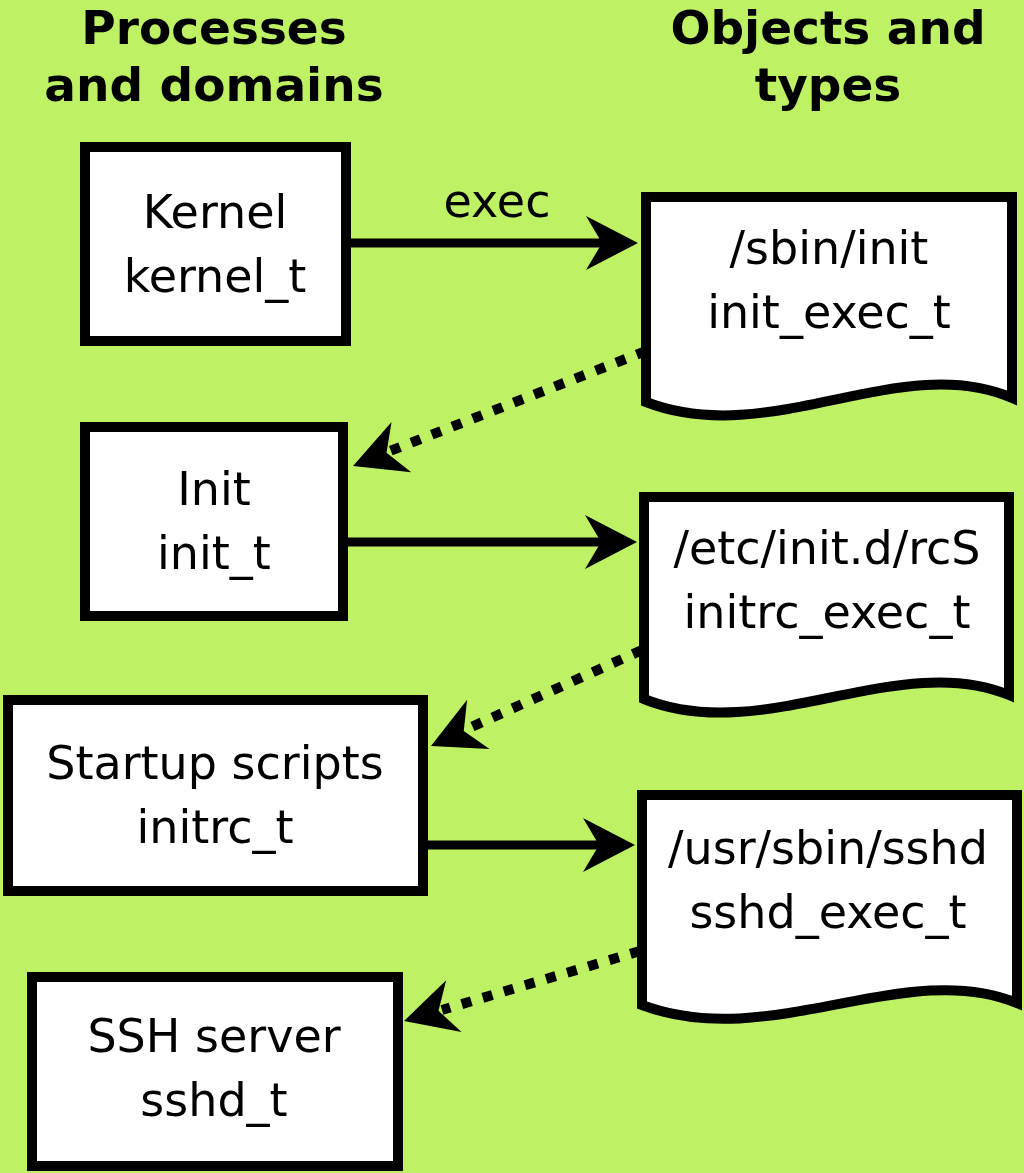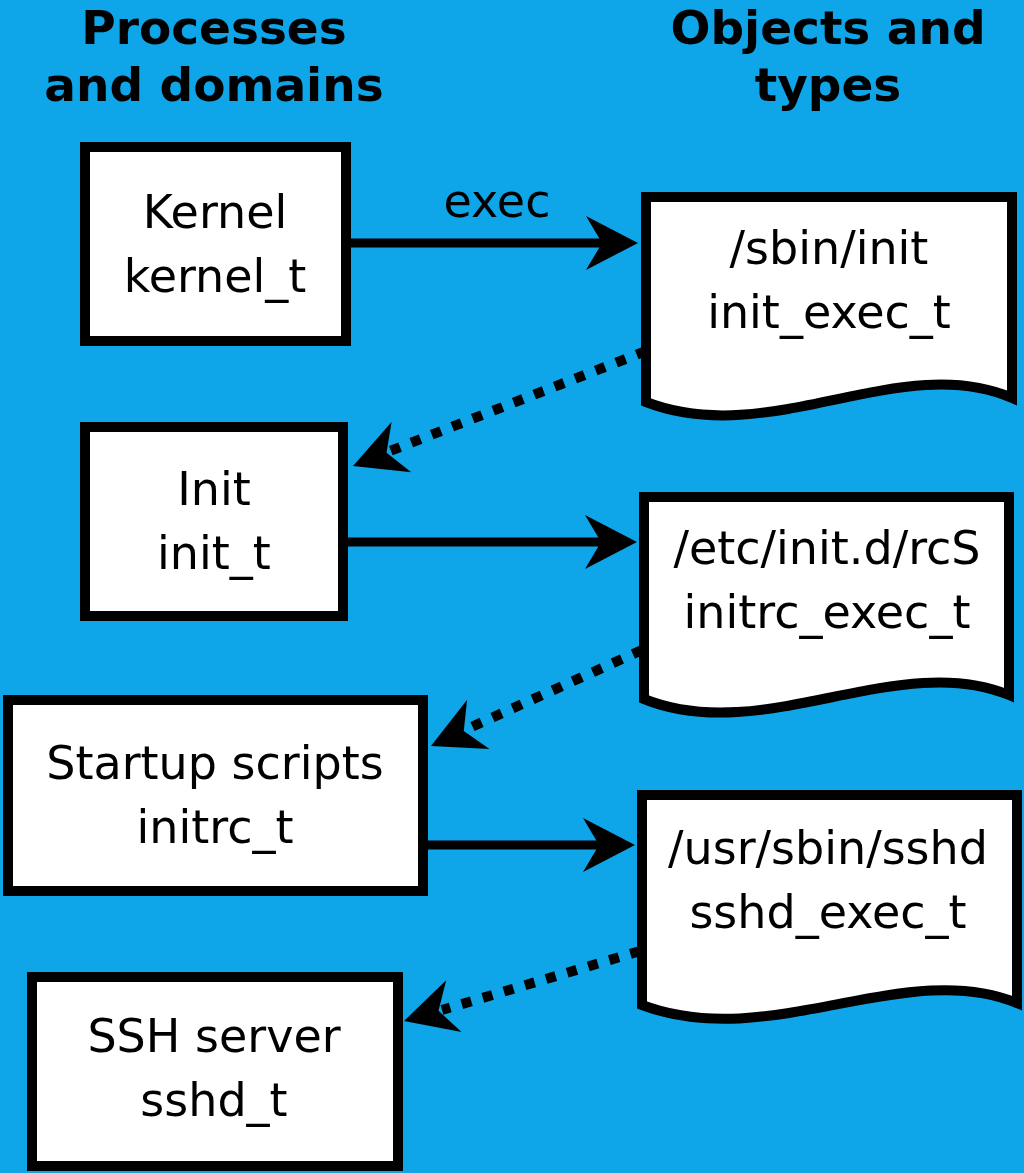--- a/index.html
+++ b/index.html
@@ -4,21 +4,21 @@
 <style>
   html, body {
     margin: 0;
     padding: 0;
     background: #ffffff;
   }
   .stage {
     position: relative;
     width: 1024px;
     height: 1173px;
-    background: #0ea5e9;
+    background: #bef264;
     overflow: hidden;
   }
   svg {
     display: block;
   }
   text {
     font-family: "DejaVu Sans", "Liberation Sans", sans-serif;
     fill: #000000;
   }
   .hdr {

